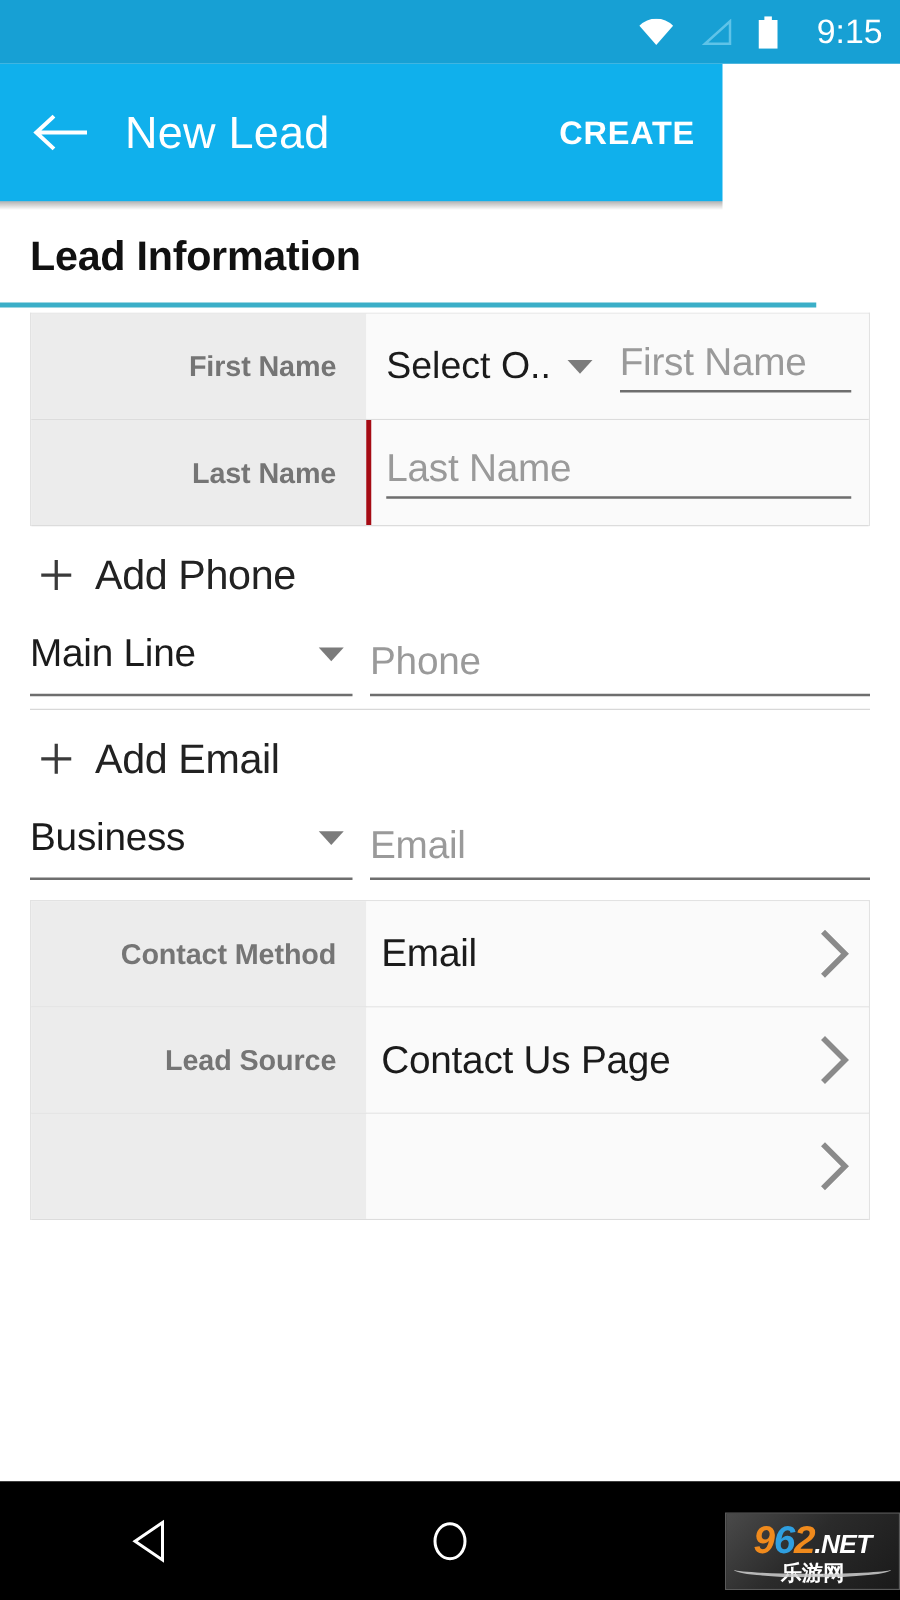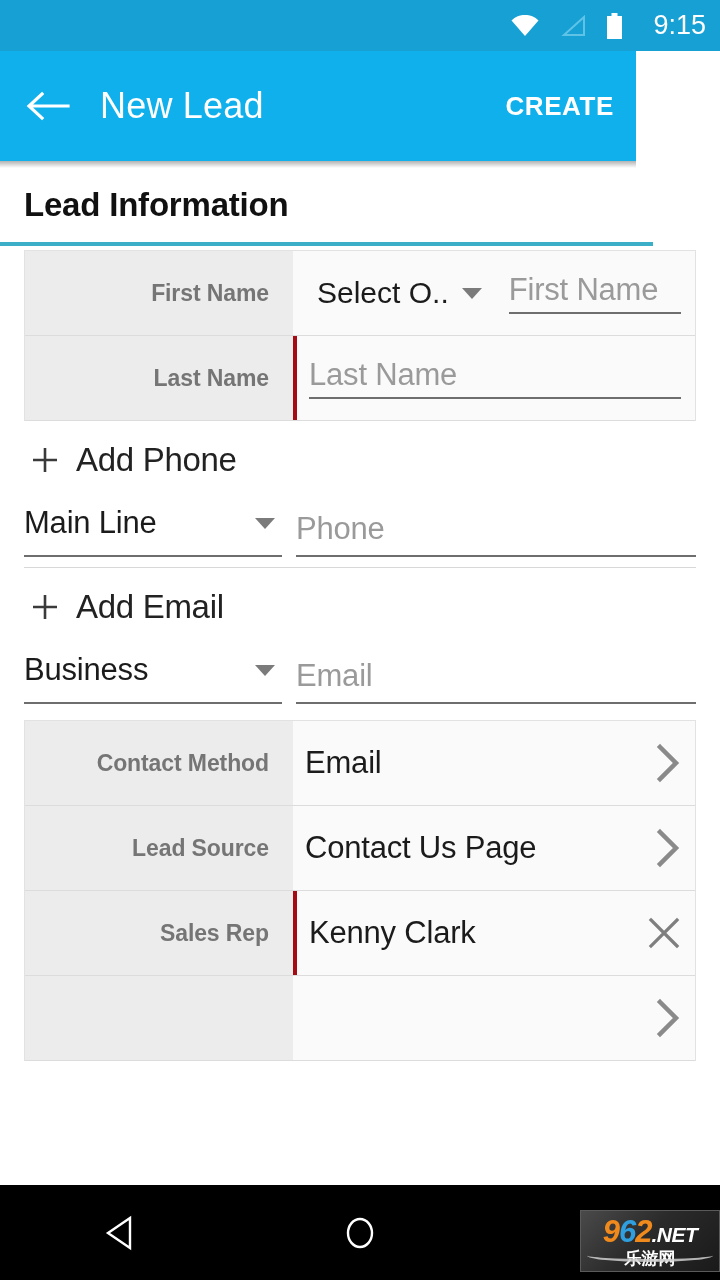--- a/index.html
+++ b/index.html
@@ -22,21 +22,21 @@
   .ico-wifi { width:30px; height:22px; display:block; }
   .ico-signal { width:26px; height:22px; display:block; }
   .ico-batt { width:17px; height:26px; display:block; }
   .sb-time {
     color:#ffffff; font-size:27px; font-weight:400; letter-spacing:0px;
     margin-left:10px; line-height:1;
   }
 
   
   .appbar {
-    position:absolute; top:51px; left:0; width:636px; height:110px;
+    position:absolute; top:51px; left:0; width:578px; height:110px;
     background:#10b0ec;
     display:flex; align-items:center;
   }
   .appbar::after{
     content:""; position:absolute; left:0; right:0; top:110px; height:7px;
     background:linear-gradient(to bottom, rgba(0,0,0,0.30), rgba(0,0,0,0.0));
   }
   .back-btn {
     width:96px; height:110px; display:flex; align-items:center; justify-content:center;
   }
@@ -91,21 +91,21 @@
   .clearx { margin-left:auto; width:34px; height:34px; flex:0 0 34px; }
 
   
   .uline {
     border-bottom:2px solid #6e6e6e; padding-bottom:4px;
     display:flex; align-items:flex-end;
   }
   .ph { font-size:31px; color:#9a9a9a; font-weight:400; letter-spacing:-0.2px; }
 
   
-  .r-firstname .val { padding-left:24px; gap:12px; }
+  .r-firstname .val { padding-left:16px; gap:7px; }
   .sel {
     display:flex; align-items:center; gap:12px; margin-right:14px;
     font-size:30px; color:#1b1b1b;
   }
   .caret { width:22px; height:14px; flex:0 0 22px; display:block; }
   .fn-input { flex:1 1 auto; }
 
   
   .addrow {
     margin:0 24px; height:78px; display:flex; align-items:center; gap:16px;
@@ -278,29 +278,20 @@
       <div class="row">
         <div class="lbl">Lead Source</div>
         <div class="val">
           <span class="valtext">Contact Us Page</span>
           <svg class="chev" viewBox="0 0 26 40">
             <path d="M5 4 L21 20 L5 36" fill="none" stroke="#8a8a8a" stroke-width="4.5" stroke-linecap="square"></path>
           </svg>
         </div>
       </div>
 
-      <div class="row">
-        <div class="lbl">Sales Rep</div>
-        <div class="val req">
-          <span class="valtext">Kenny Clark</span>
-          <svg class="clearx" viewBox="0 0 34 34">
-            <path d="M4 4 L30 30 M30 4 L4 30" fill="none" stroke="#7f7f7f" stroke-width="3.2" stroke-linecap="square"></path>
-          </svg>
-        </div>
-      </div>
 
       <div class="row">
         <div class="lbl"></div>
         <div class="val">
           <span class="valtext"></span>
           <svg class="chev" viewBox="0 0 26 40">
             <path d="M5 4 L21 20 L5 36" fill="none" stroke="#8a8a8a" stroke-width="4.5" stroke-linecap="square"></path>
           </svg>
         </div>
       </div>

